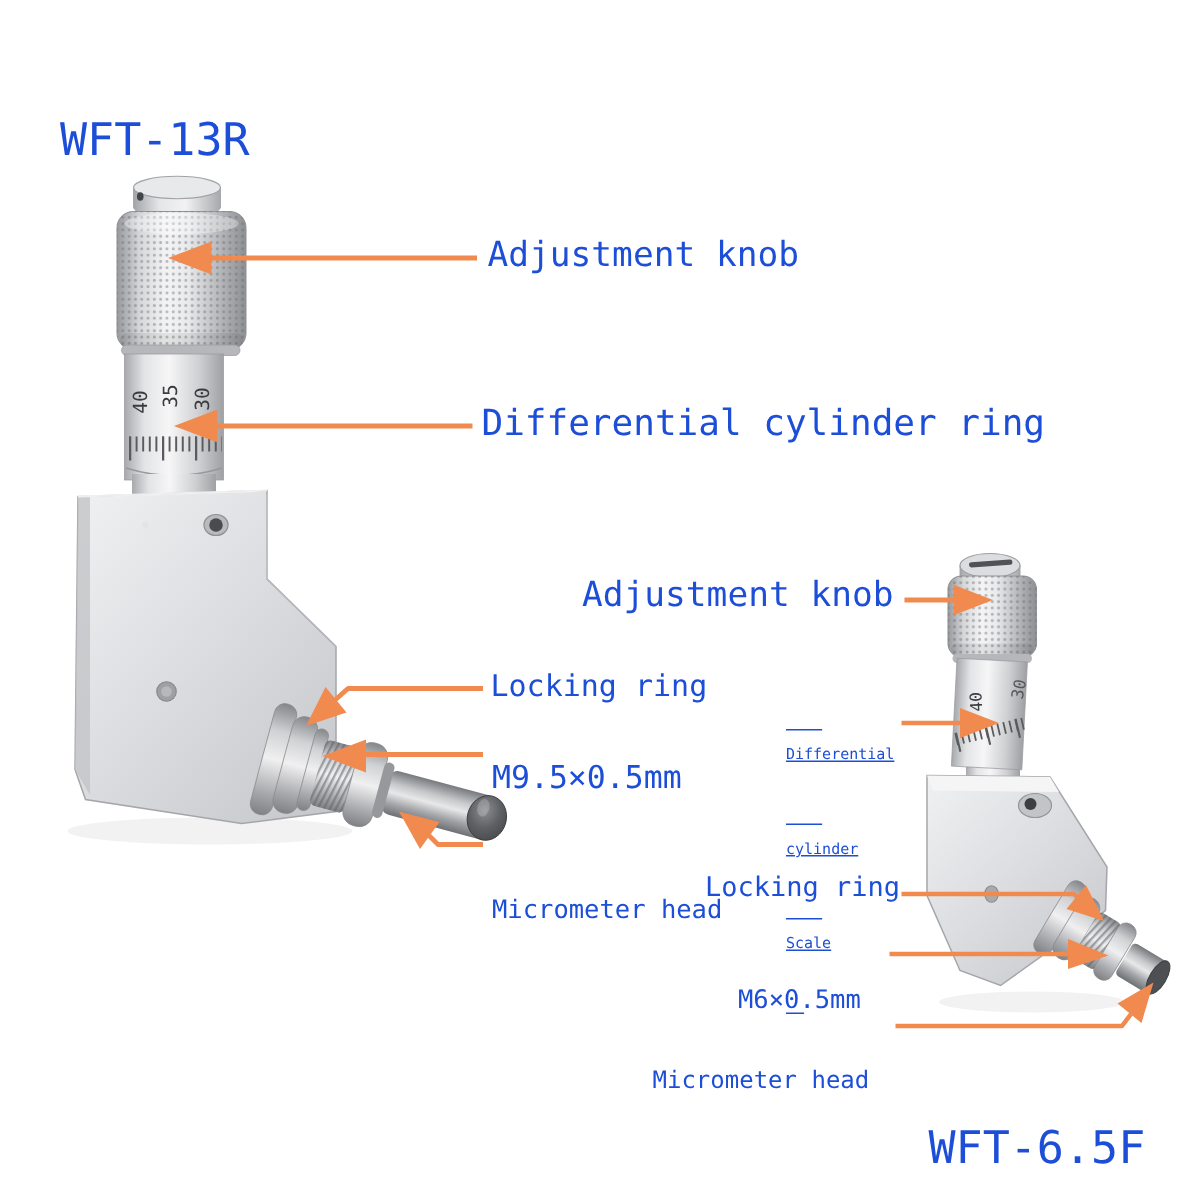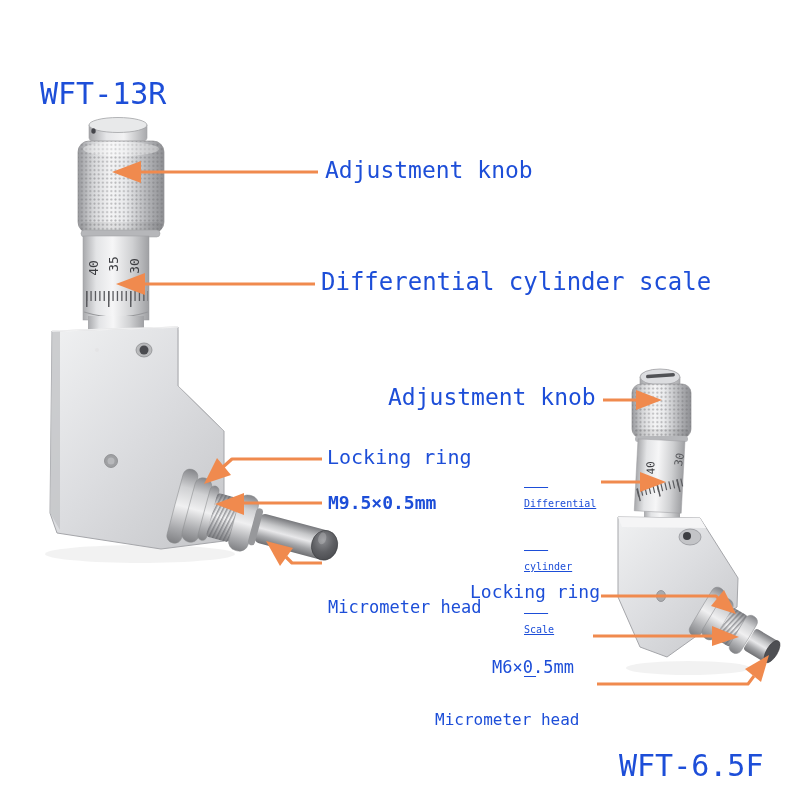--- a/index.html
+++ b/index.html
@@ -211,23 +211,23 @@
     <g>
       <path d="M597,684 H748 L754,676" fill="none" stroke-width="3" stroke="#F08A4E"></path>
       <polygon points="769,655 761,682 745,669" fill="#F08A4E"></polygon>
     </g>
   </g>
 </svg>
 
   <div class="lbl title" style="left:40px;top:79px;">WFT-13R</div>
 
   <div class="lbl" style="left:325px;top:159px;font-size:23px;">Adjustment knob</div>
-  <div class="lbl" style="left:321px;top:270px;font-size:24px;">Differential cylinder scale</div>
+  <div class="lbl" style="left:321px;top:270px;font-size:24px;">Differential cylinder ring</div>
   <div class="lbl" style="left:327px;top:447px;font-size:20px;">Locking ring</div>
-  <div class="lbl" style="left:328px;top:494px;font-size:18px;font-weight:bold;">M9.5×0.5mm</div>
+  <div class="lbl" style="left:328px;top:508px;font-size:21px;">M9.5×0.5mm</div>
   <div class="lbl" style="left:328px;top:547px;font-size:17px;line-height:24px;">
     <span class="line">Micrometer head</span>
   </div>
 
   <div class="lbl" style="left:388px;top:386px;font-size:23px;">Adjustment knob</div>
   <div class="lbl" style="left:524px;top:451px;font-size:10px;line-height:21px;text-decoration:underline;">
     <span class="line">Differential</span>
     <span class="line">cylinder</span>
     <span class="line">Scale</span>
   </div>

